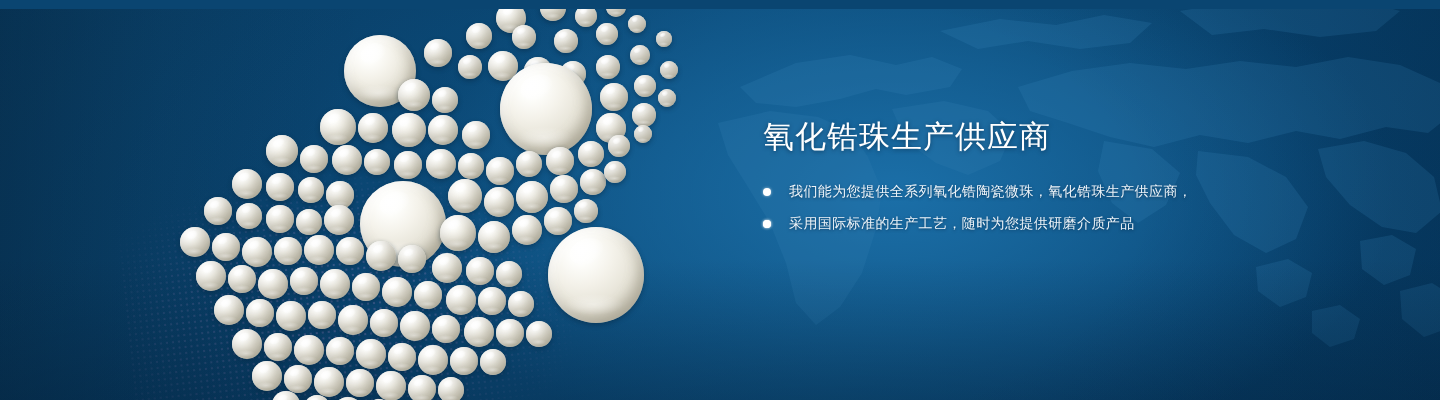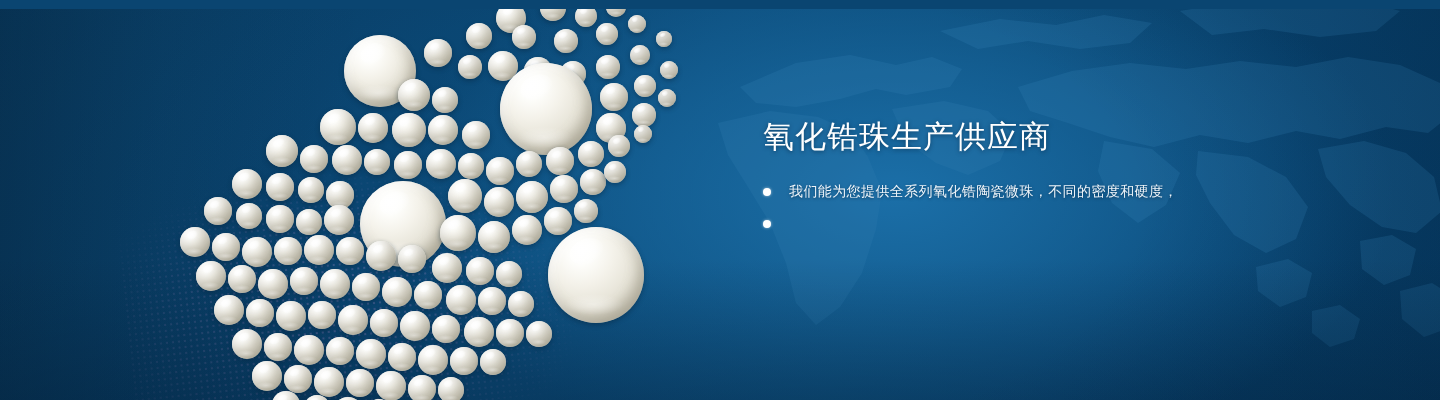--- a/index.html
+++ b/index.html
@@ -305,18 +305,19 @@
       <div class="bead" style="left: 272px; top: 382px; width: 28px; height: 28px;"></div>
       <div class="bead" style="left: 304px; top: 386px; width: 26px; height: 26px;"></div>
       <div class="bead" style="left: 334px; top: 388px; width: 28px; height: 28px;"></div>
       <div class="bead" style="left: 366px; top: 390px; width: 26px; height: 26px;"></div>
       <div class="bead" style="left: 396px; top: 392px; width: 24px; height: 24px;"></div>
     </div>
 
   <div class="copy">
     <h1 class="headline">氧化锆珠生产供应商</h1>
     <ul class="bullets" id="bullets">
-        <li class="bullet"><span class="dot"></span><span>我们能为您提供全系列氧化锆陶瓷微珠，不同的密度和硬度，</span></li>
+        <li class="bullet"><span class="dot"></span><span>我们能为您提供全系列氧化锆陶瓷微珠，氧化锆珠生产供应商，</span></li>
         <li class="bullet"><span class="dot"></span></li>
+        <li class="bullet"><span class="dot"></span><span>采用国际标准的生产工艺，随时为您提供研磨介质产品</span></li>
       </ul>
   </div>
 
 </div>
 
 </body></html>

